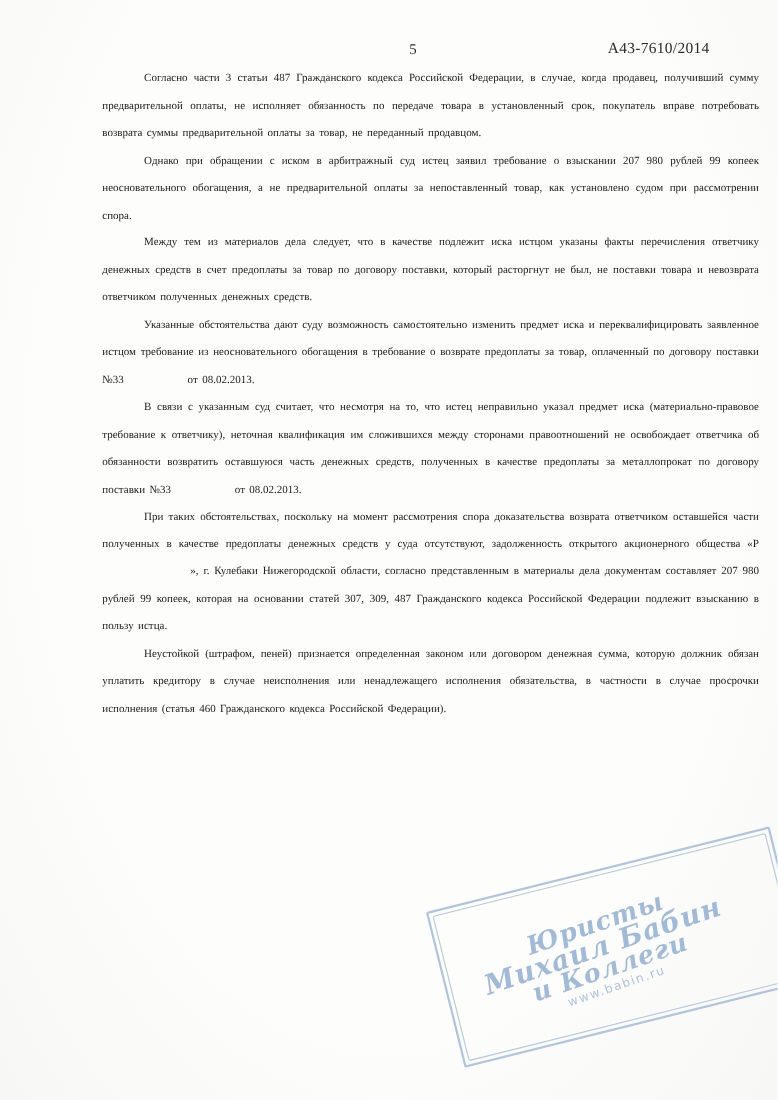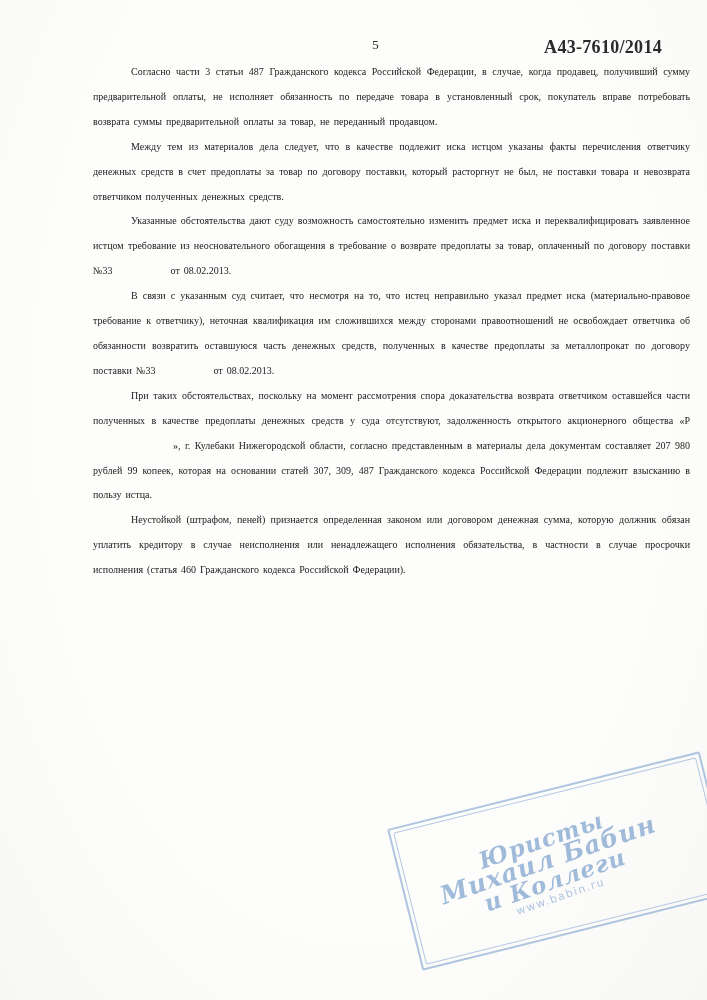--- a/index.html
+++ b/index.html
@@ -16,25 +16,24 @@
   .hdr-page-num {
     position: absolute;
     top: 37px;
     left: 372px;
     font-size: 13.5px;
     color: #2a2a2a;
   }
   .hdr-case-num {
     position: absolute;
     top: 37px;
-    right: 45px;
-    font-size: 18px;
+    right: 62px;
+    font-size: 14px;
     letter-spacing: 0.3px;
     color: #2a2a2a;
-    font-weight: bold;
   }
   .doc-body {
     position: absolute;
     top: 60px;
     left: 93px;
     width: 597px;
     z-index: 2;
     text-align: justify;
     font-size: 10px;
     line-height: 24.9px;
@@ -98,20 +97,21 @@
     <div class="stamp-inner">
       <div class="stamp-line1">Юристы</div>
       <div class="stamp-line2">Михаил Бабин</div>
       <div class="stamp-line3">и Коллеги</div>
       <div class="stamp-url">www.babin.ru</div>
     </div>
   </div>
 
   <main class="doc-body">
       <p class="para">Согласно части 3 статьи 487 Гражданского кодекса Российской Федерации, в случае, когда продавец, получивший сумму предварительной оплаты, не исполняет обязанность по передаче товара в установленный срок, покупатель вправе потребовать возврата суммы предварительной оплаты за товар, не переданный продавцом.</p>
+      <p class="para">Однако при обращении с иском в арбитражный суд истец заявил требование о взыскании 207 980 рублей 99 копеек неосновательного обогащения, а не предварительной оплаты за непоставленный товар, как установлено судом при рассмотрении спора.</p>
       <p class="para">Между тем из материалов дела следует, что в качестве подлежит иска истцом указаны факты перечисления ответчику денежных средств в счет предоплаты за товар по договору поставки, который расторгнут не был, не поставки товара и невозврата ответчиком полученных денежных средств.</p>
       <p class="para">Указанные обстоятельства дают суду возможность самостоятельно изменить предмет иска и переквалифицировать заявленное истцом требование из неосновательного обогащения в требование о возврате предоплаты за товар, оплаченный по договору поставки №33<span class="gap" style="width: 58px;"></span>от 08.02.2013.</p>
       <p class="para">В связи с указанным суд считает, что несмотря на то, что истец неправильно указал предмет иска (материально-правовое требование к ответчику), неточная квалификация им сложившихся между сторонами правоотношений не освобождает ответчика об обязанности возвратить  оставшуюся часть денежных средств, полученных в качестве предоплаты за металлопрокат по договору поставки №33<span class="gap" style="width: 58px;"></span>от 08.02.2013.</p>
       <p class="para">При таких обстоятельствах, поскольку на момент рассмотрения спора доказательства возврата ответчиком оставшейся части полученных в качестве предоплаты денежных средств у суда отсутствуют, задолженность открытого акционерного общества «Р<span class="gap" style="width: 80px;"></span>», г. Кулебаки Нижегородской области, согласно представленным в материалы дела документам составляет 207 980 рублей 99 копеек, которая на основании статей 307, 309, 487 Гражданского кодекса Российской Федерации подлежит взысканию в пользу истца.</p>
       <p class="para">Неустойкой (штрафом, пеней) признается определенная законом или договором денежная сумма, которую должник обязан уплатить кредитору в случае неисполнения или ненадлежащего исполнения обязательства, в частности в случае просрочки исполнения (статья 460 Гражданского кодекса Российской Федерации).</p>
     </main>
 
 </div>
 
 </body></html>

